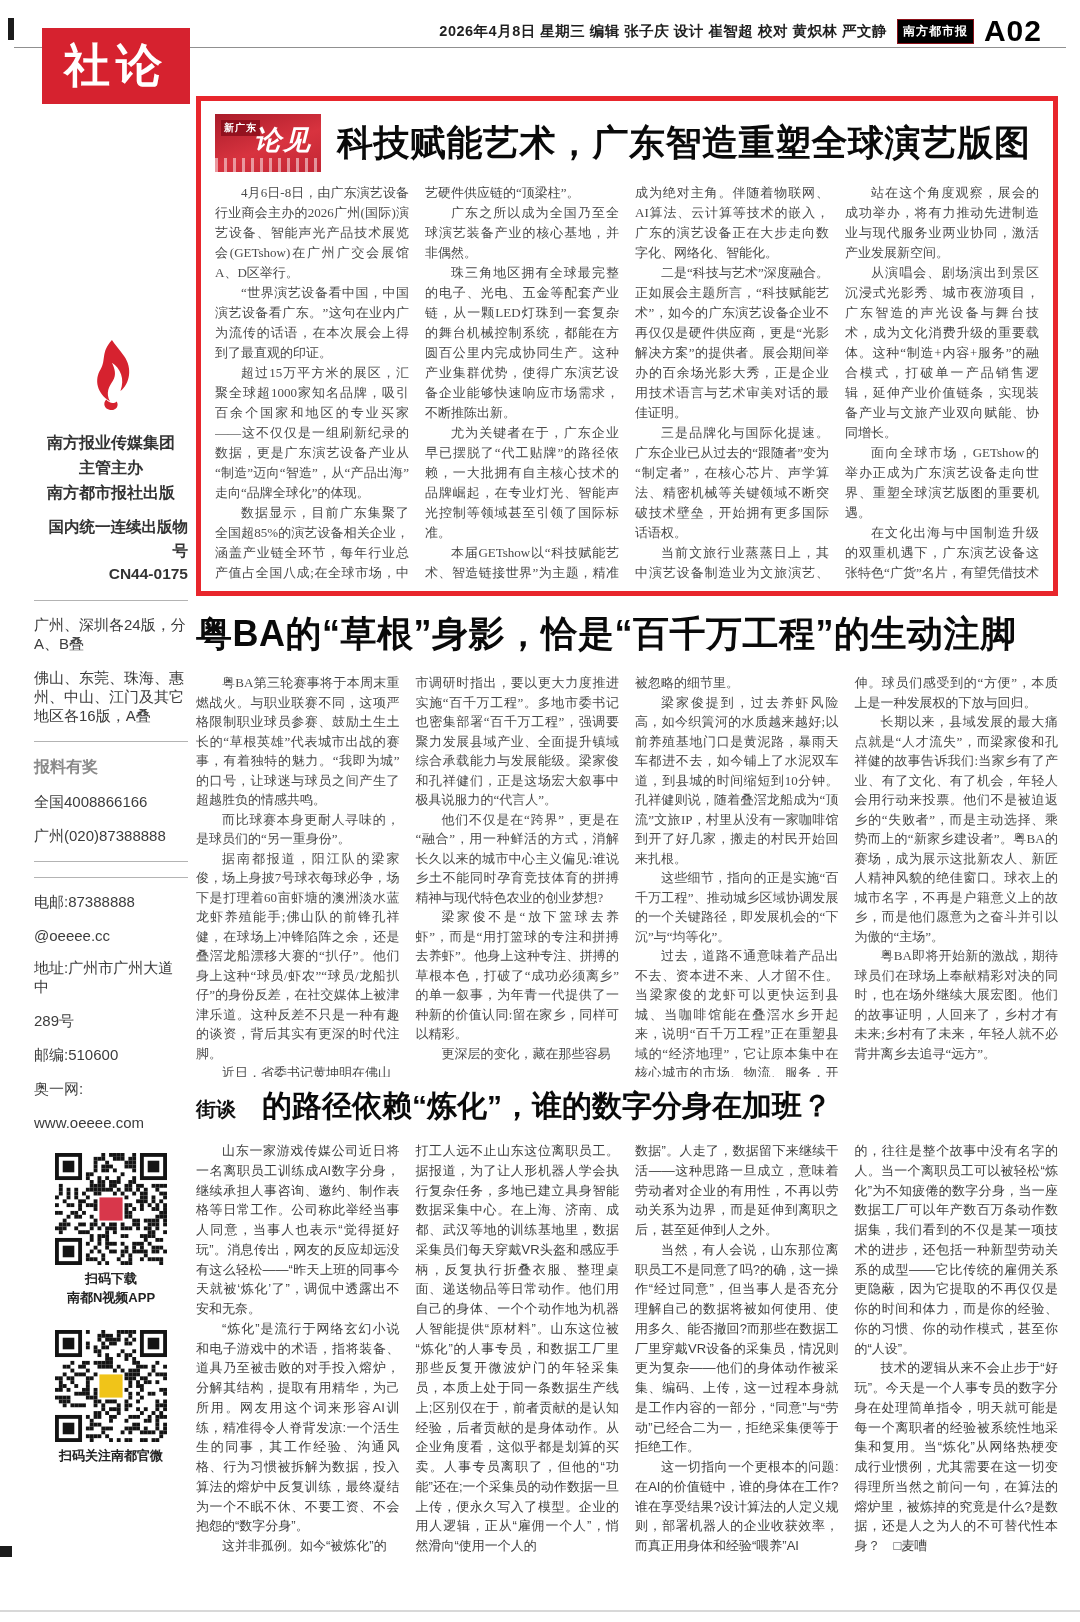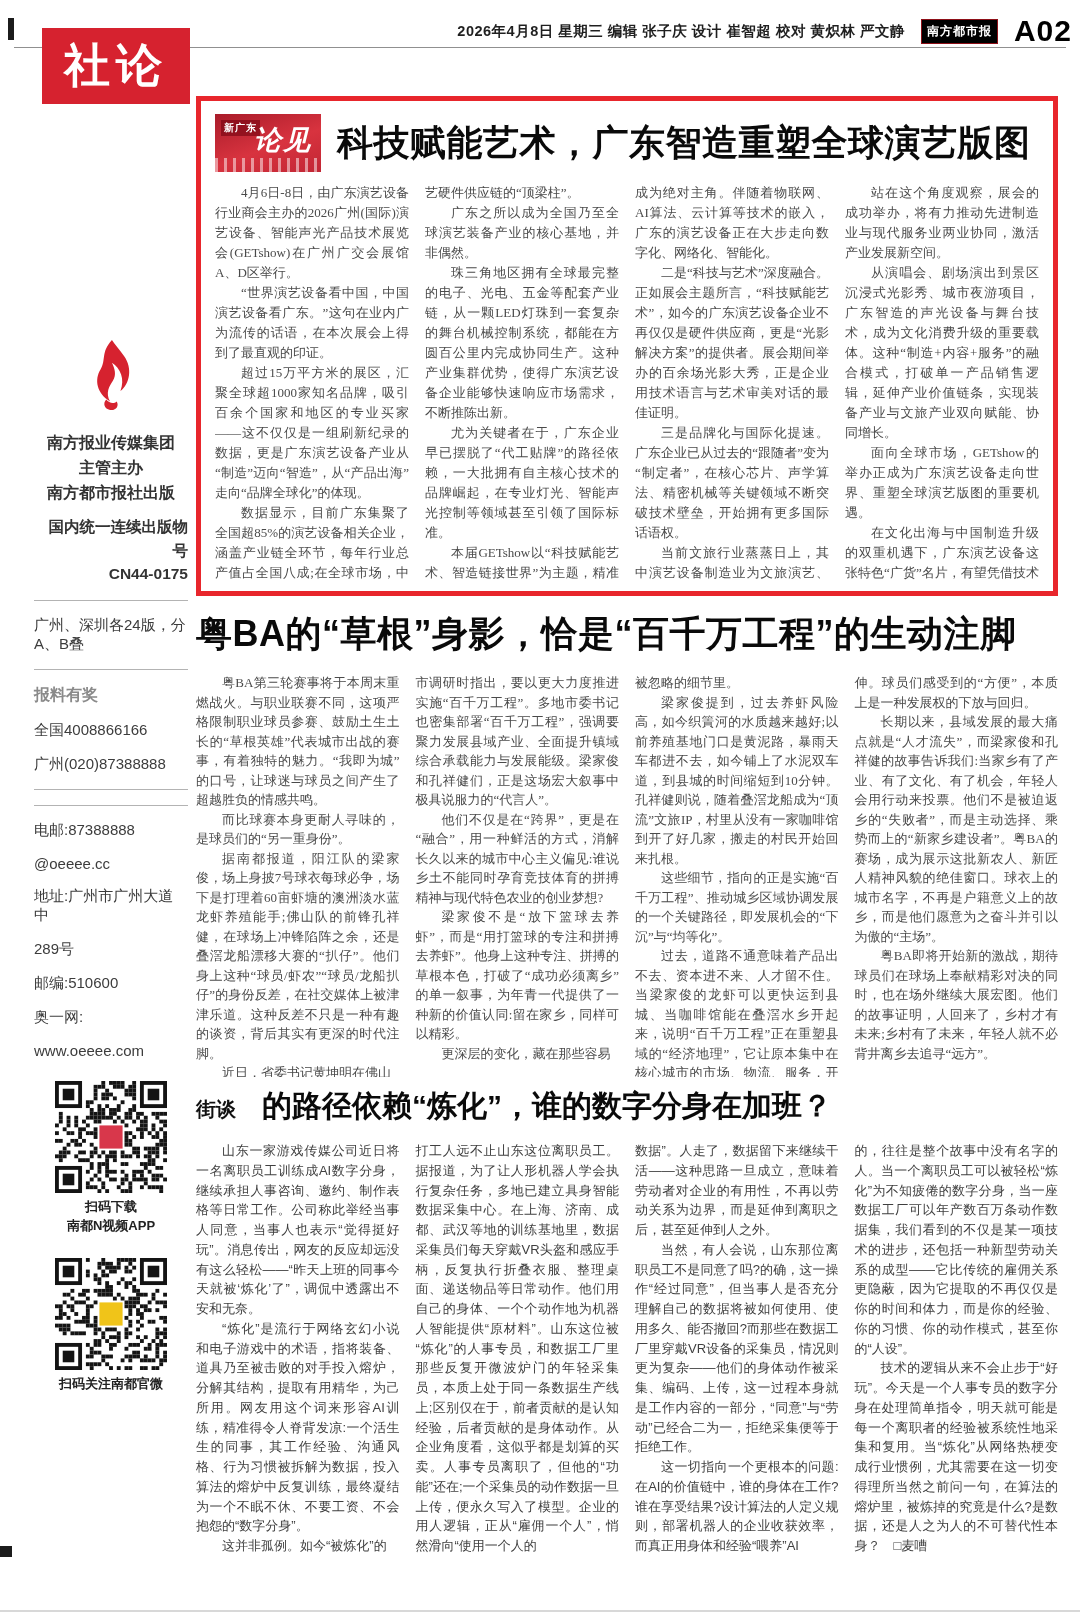--- a/index.html
+++ b/index.html
@@ -8,21 +8,21 @@
   
   .mark-top{position:absolute;left:8px;top:18px;width:6px;height:22px;background:#1c1c1c;}
   .mark-bottom{position:absolute;left:0;top:1546px;width:12px;height:11px;background:#1c1c1c;}
   .header-rule{position:absolute;left:14px;top:47px;width:1052px;height:1px;background:#909090;}
   .footer-rule{position:absolute;left:0;top:1610px;width:1080px;height:2px;background:#d8d8d8;}
 
   
   .section-box{position:absolute;left:42px;top:12px;width:148px;height:76px;background:#d6222f;
         display:flex;align-items:center;justify-content:center;color:#fff;font-size:46px;
         font-weight:700;letter-spacing:6px;margin-top:16px;}
-  .header-meta{position:absolute;right:8px;top:14px;display:flex;align-items:center;gap:16px;}
+  .header-meta{position:absolute;right:38px;top:14px;display:flex;align-items:center;gap:10px;}
   .dateline{font-size:14.5px;font-weight:600;color:#1f1f1f;letter-spacing:0.5px;}
   .masthead-chip{background:#000000;color:#fff;font-size:12px;font-weight:800;padding:3px 5px;
         letter-spacing:1px;border:1px solid #8e1018;}
   .page-number{font-size:30px;font-weight:900;color:#000;letter-spacing:1px;}
 
   
   .cols{display:flex;gap:16px;overflow:hidden;}
   .col{flex:1 1 0;font-family:"Liberation Serif","DejaVu Serif",serif;color:#4a4a4a;
        text-align:justify;}
   .col p{margin:0;text-indent:2em;}
@@ -190,20 +190,21 @@
     <div class="publisher" style="white-space:pre-line;">南方报业传媒集团
 主管主办
 南方都市报社出版</div>
     <div class="issn">
       <div>国内统一连续出版物号</div>
       <div>CN44-0175</div>
     </div>
     <hr class="sb-hr">
     <div class="editions">
         <p>广州、深圳各24版，分A、B叠</p>
+        <p>佛山、东莞、珠海、惠州、中山、江门及其它地区各16版，A叠</p>
       </div>
     <hr class="sb-hr">
     <div class="tipoff-title">报料有奖</div>
     <div class="tipoff">
         <p>全国4008866166</p>
         <p>广州(020)87388888</p>
       </div>
     <hr class="sb-hr">
     <hr class="sb-hr">
     <div class="contact">

